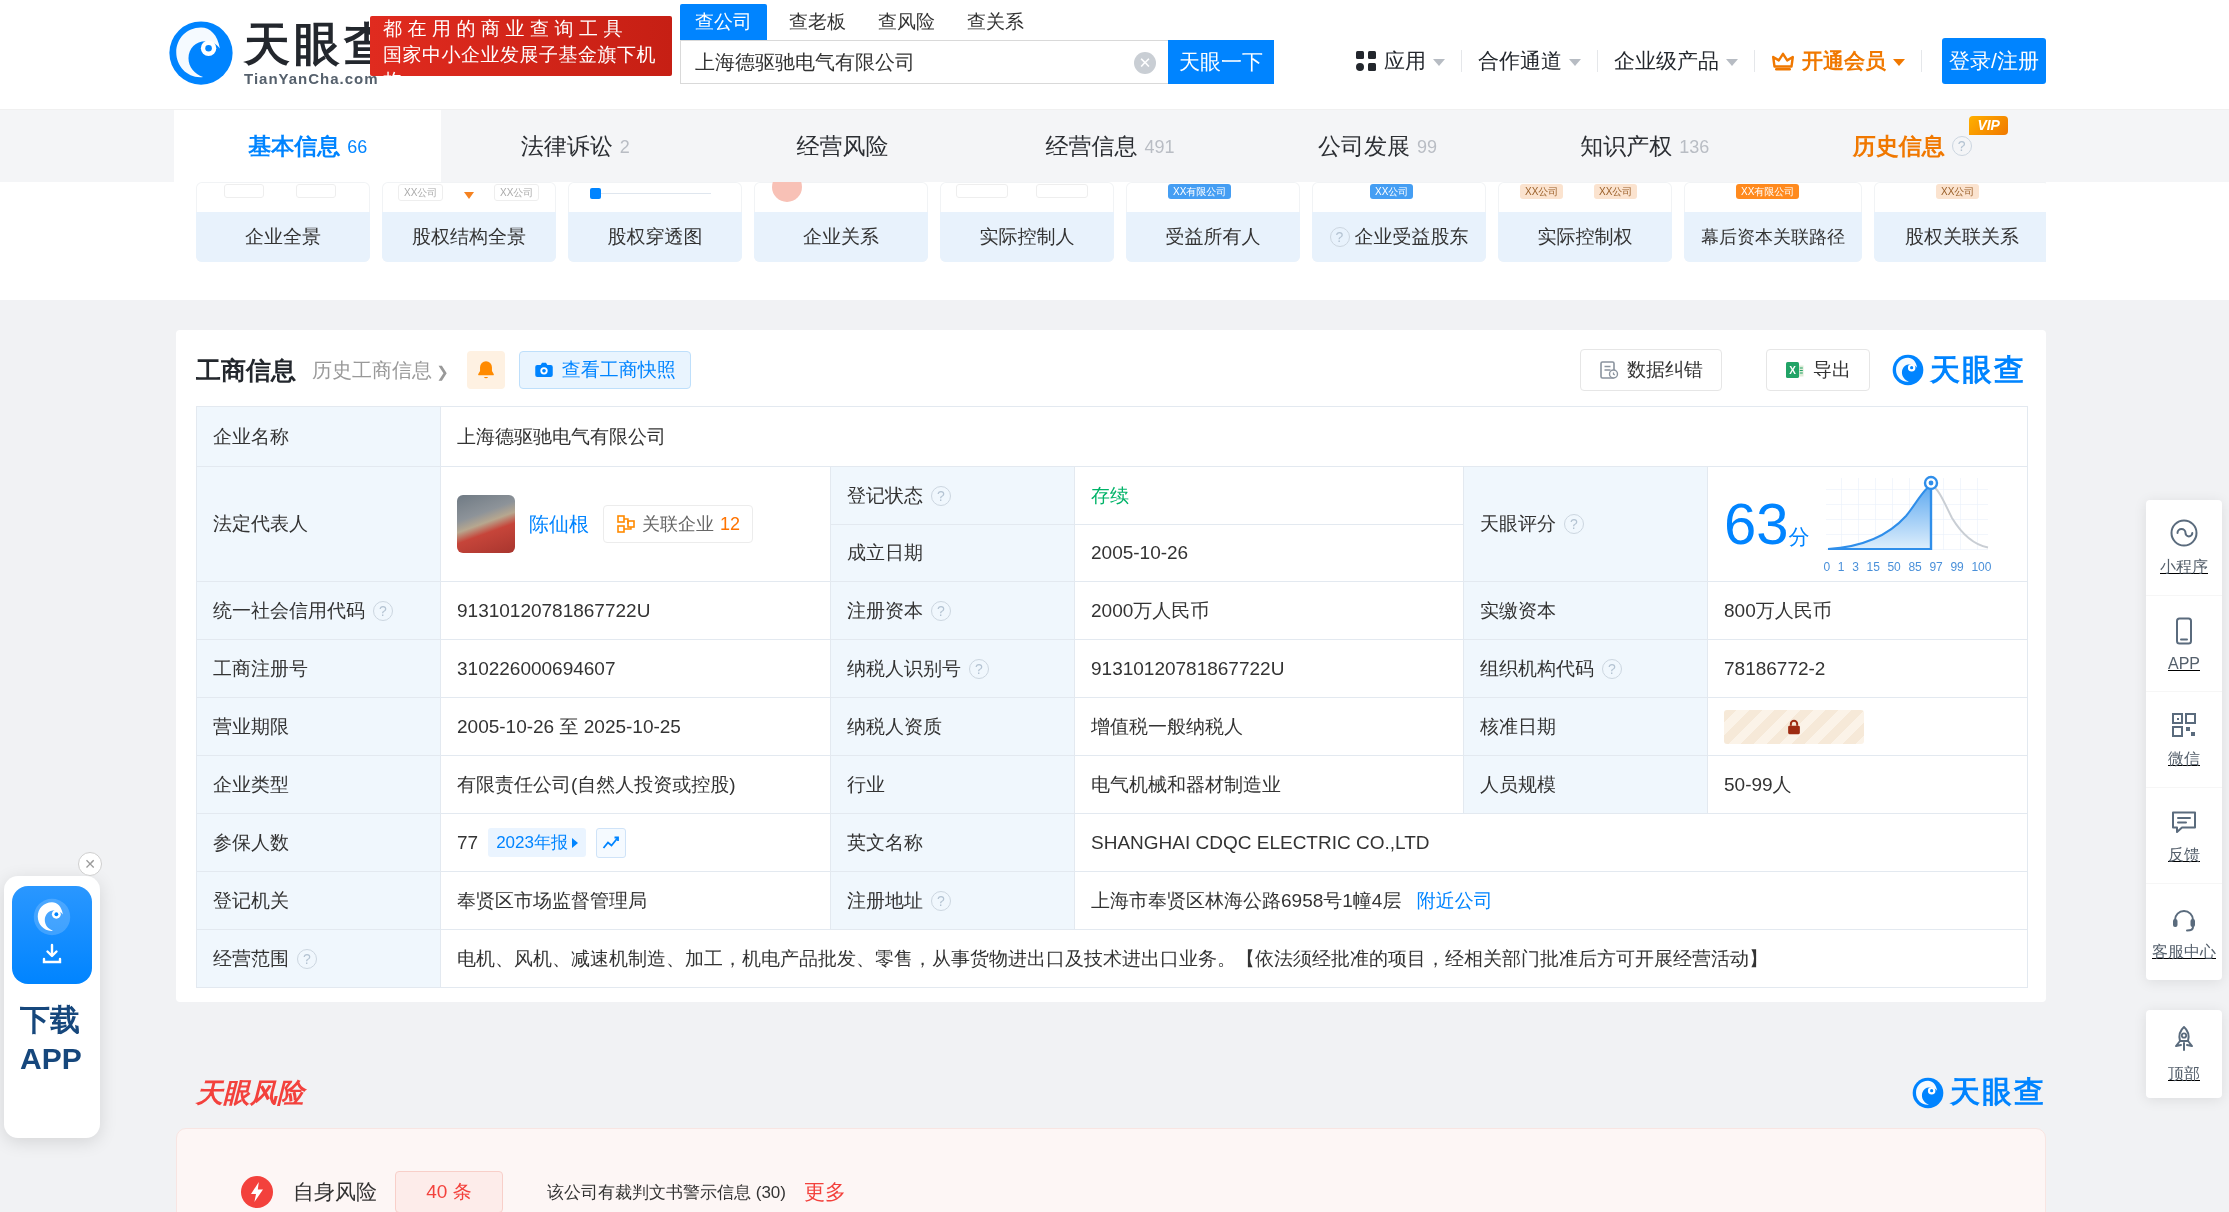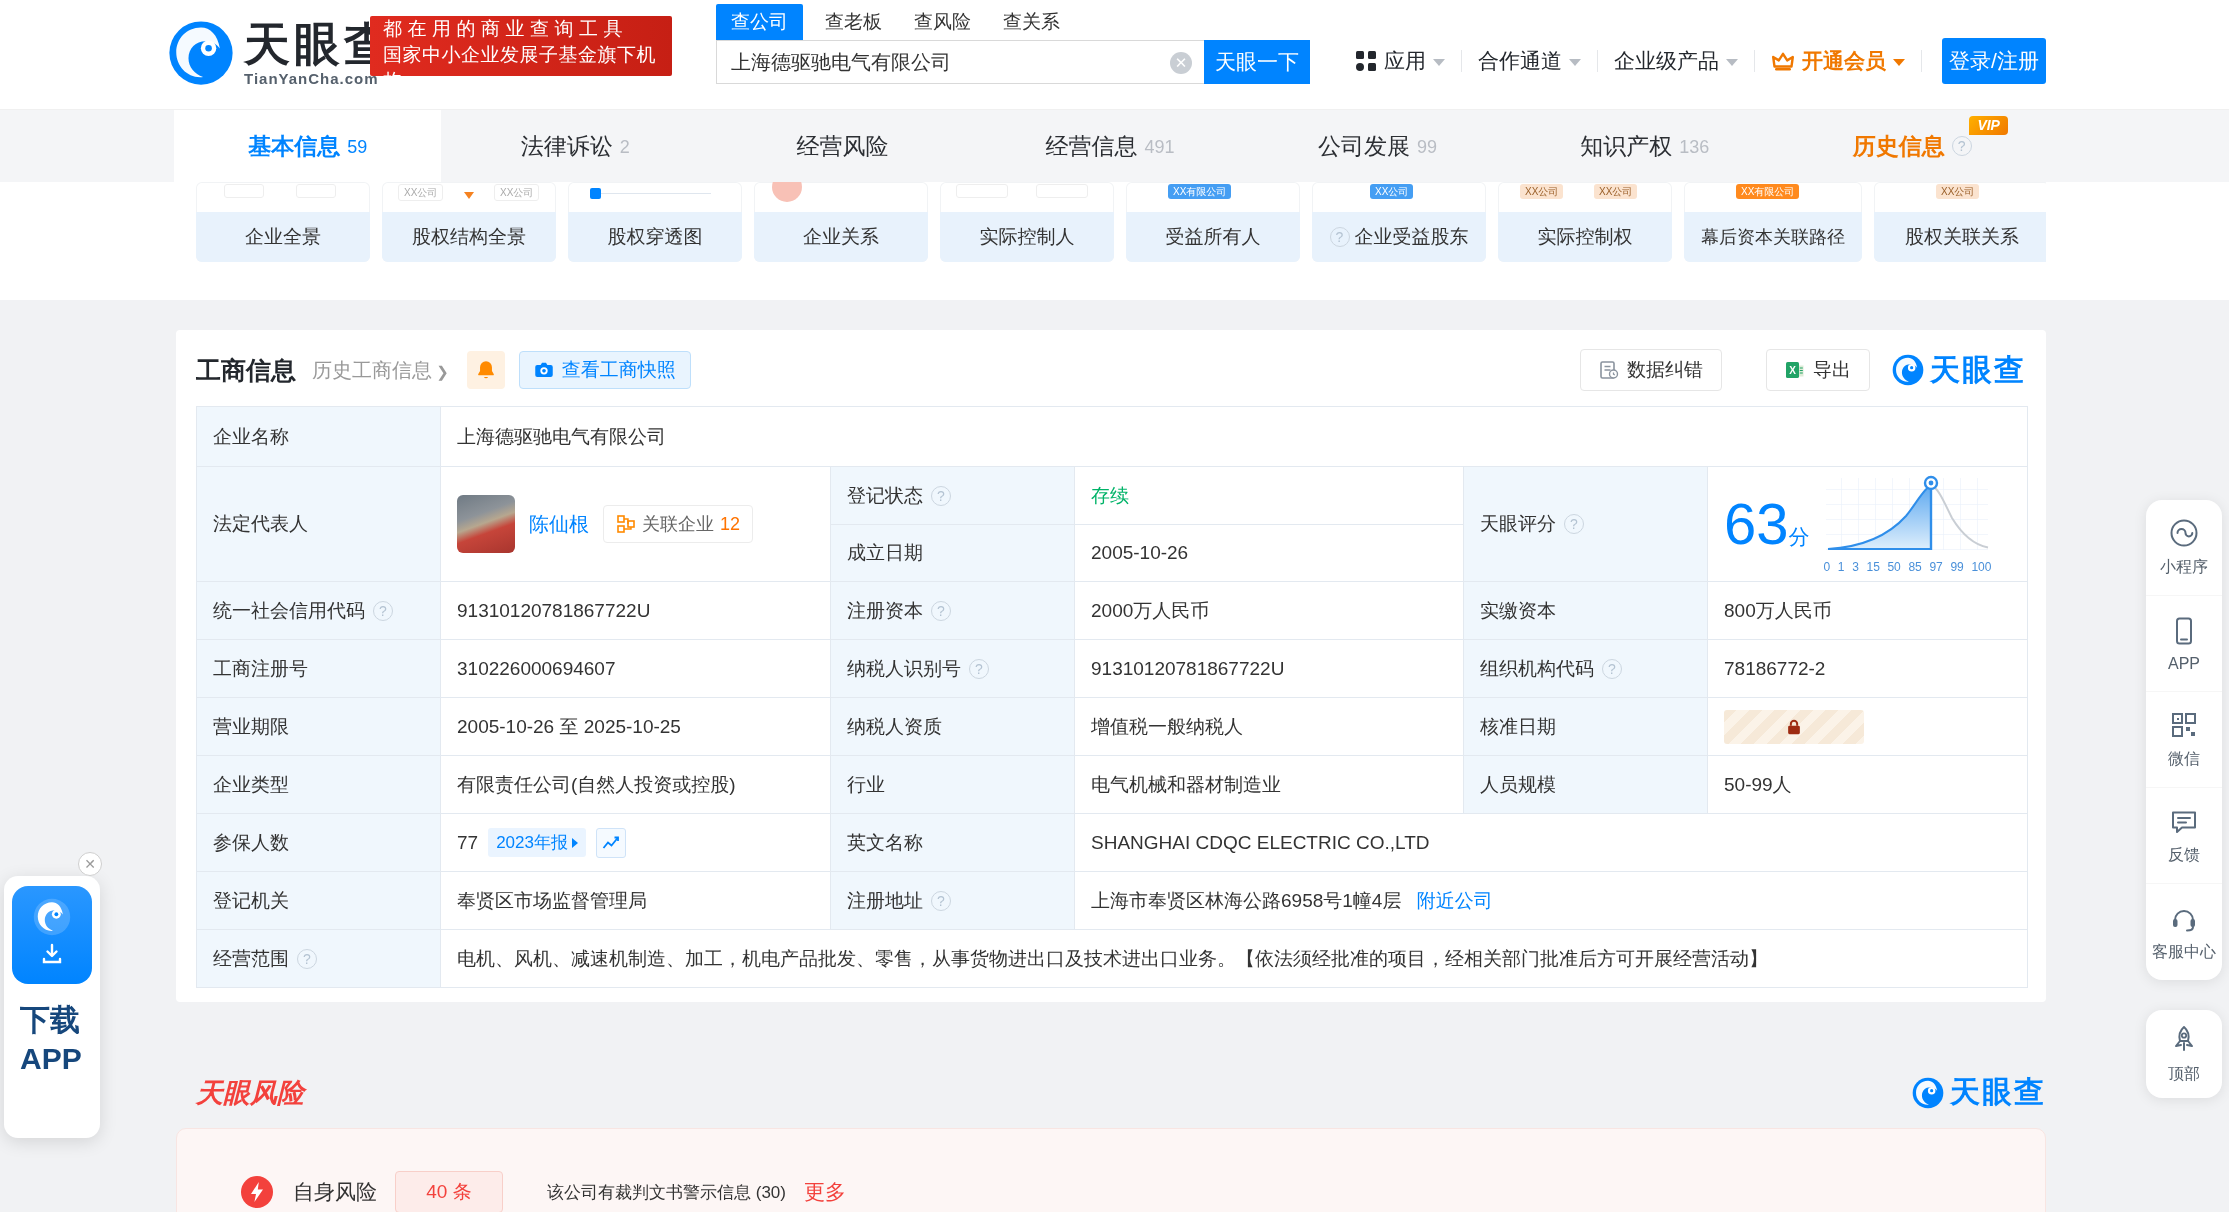--- a/index.html
+++ b/index.html
@@ -11,21 +11,21 @@
   .hdr { position:absolute; left:0; top:0; width:2229px; height:110px; background:#fff; border-bottom:1px solid #f0f0f0; z-index:5; }
   .logo { position:absolute; left:168px; top:20px; display:flex; align-items:flex-start; gap:10px; }
   .logo svg { width:66px; height:66px; }
   .logo-txt { display:flex; flex-direction:column; }
   .logo-name { font-size:46px; font-weight:bold; color:#23272d; letter-spacing:4px; line-height:48px; }
   .logo-domain { font-size:15px; font-weight:bold; color:#55606c; letter-spacing:1px; margin-top:2px; }
   .banner { position:absolute; left:370px; top:16px; width:302px; height:60px; background:linear-gradient(90deg,#e02b1f,#c61f14); color:#fff; border-radius:2px;
             display:flex; flex-direction:column; padding:0 13px; }
   .banner .b1 { font-size:19px; letter-spacing:5.5px; line-height:26px; }
   .banner .b2 { font-size:19px; letter-spacing:0.5px; line-height:26px; }
-  .search { position:absolute; left:716px; top:6px; }
+  .search { position:absolute; left:680px; top:6px; }
   .s-tabs { display:flex; align-items:flex-end; height:34px; }
   .s-tab { font-size:19px; color:#333; margin-right:32px; padding:5px 0; cursor:pointer; }
   .s-tab.on { background:#0084ff; color:#fff; padding:5px 15px; margin-right:22px; border-radius:2px 2px 0 0; }
   .s-row { display:flex; }
   .s-box { position:relative; width:488px; height:44px; background:#fff; border:1px solid #d9d9d9; border-right:none; }
   .s-box input { width:100%; height:100%; border:none; outline:none; font-size:20px; color:#333; padding:0 44px 0 14px; font-family:inherit; background:transparent; }
   .s-clear { position:absolute; right:12px; top:11px; width:22px; height:22px; border-radius:50%; background:#c9ced4; color:#fff; font-size:15px; line-height:22px; text-align:center; cursor:pointer; }
   .s-btn { width:106px; height:44px; background:#0084ff; color:#fff; font-size:21px; border:none; cursor:pointer; font-family:inherit; }
   .nav { position:absolute; right:183px; top:38px; height:46px; display:flex; align-items:center; gap:16px; }
   .nav-item { display:flex; align-items:center; gap:7px; font-size:21px; color:#23272d; cursor:pointer; }
@@ -103,21 +103,21 @@
   .risk-title { font-size:27px; font-weight:bold; color:#f3413c;font-style:italic; }
   .risk-hd .tyc-mini { margin-left:auto; }
   .risk-panel { position:absolute; left:176px; top:1128px; width:1870px; height:140px; background:#fdf6f5; border:1px solid #f8e5e2; border-radius:10px; }
   .risk-row { position:absolute; left:62px; top:42px; display:flex; align-items:center; gap:18px; }
   .risk-row .rlabel { font-size:21px; color:#333; }
   .count-badge { min-width:108px; text-align:center; background:#fdecea; border:1px solid #f8cfc9; border-radius:4px; color:#f3413c; font-size:19px; padding:7px 0; cursor:pointer; }
   .risk-desc { font-size:17px; color:#333; margin-left:26px; }
   .more { color:#f3413c; font-size:21px; cursor:pointer; }
 
   
-  .side { position:absolute; left:2146px; width:76px; background:#fff; border-radius:16px; box-shadow:0 2px 14px rgba(0,0,0,.09); }
+  .side { position:absolute; left:2146px; width:76px; background:#fff; border-radius:4px; box-shadow:0 2px 14px rgba(0,0,0,.09);text-decoration:underline; }
   .side1 { top:500px; }
   .side2 { top:1010px; }
   .side-item { height:96px; display:flex; flex-direction:column; align-items:center; justify-content:center; gap:8px; cursor:pointer; border-bottom:1px solid #f6f6f6; }
   .side-item:last-child { border-bottom:none; }
   .side-item span { font-size:16px; color:#55606c; }
   .side2 .side-item { height:88px; }
 
   
   .dl { position:absolute; left:4px; top:876px; width:96px; height:262px; background:#fff; border-radius:14px; box-shadow:0 4px 18px rgba(0,0,0,.12); }
   .dl-close { position:absolute; left:74px; top:-24px; width:24px; height:24px; border:1px solid #cfcfcf; background:#fff; border-radius:50%; color:#9a9a9a; font-size:14px; line-height:22px; text-align:center; cursor:pointer; }
@@ -213,21 +213,21 @@
       <div class="nav-sep"></div>
       <button class="login-btn">登录/注册</button>
     </nav>
   </header>
 
   <div class="sticky">
     <div class="tabstrip">
       <div class="tabs-inner">
         <div class="tab on">
             <span>基本信息</span>
-            <span class="cnt">59</span>
+            <span class="cnt">66</span>
           </div>
         <div class="tab">
             <span>法律诉讼</span>
             <span class="cnt">2</span>
           </div>
         <div class="tab">
             <span>经营风险</span>
           </div>
         <div class="tab">
             <span>经营信息</span>

